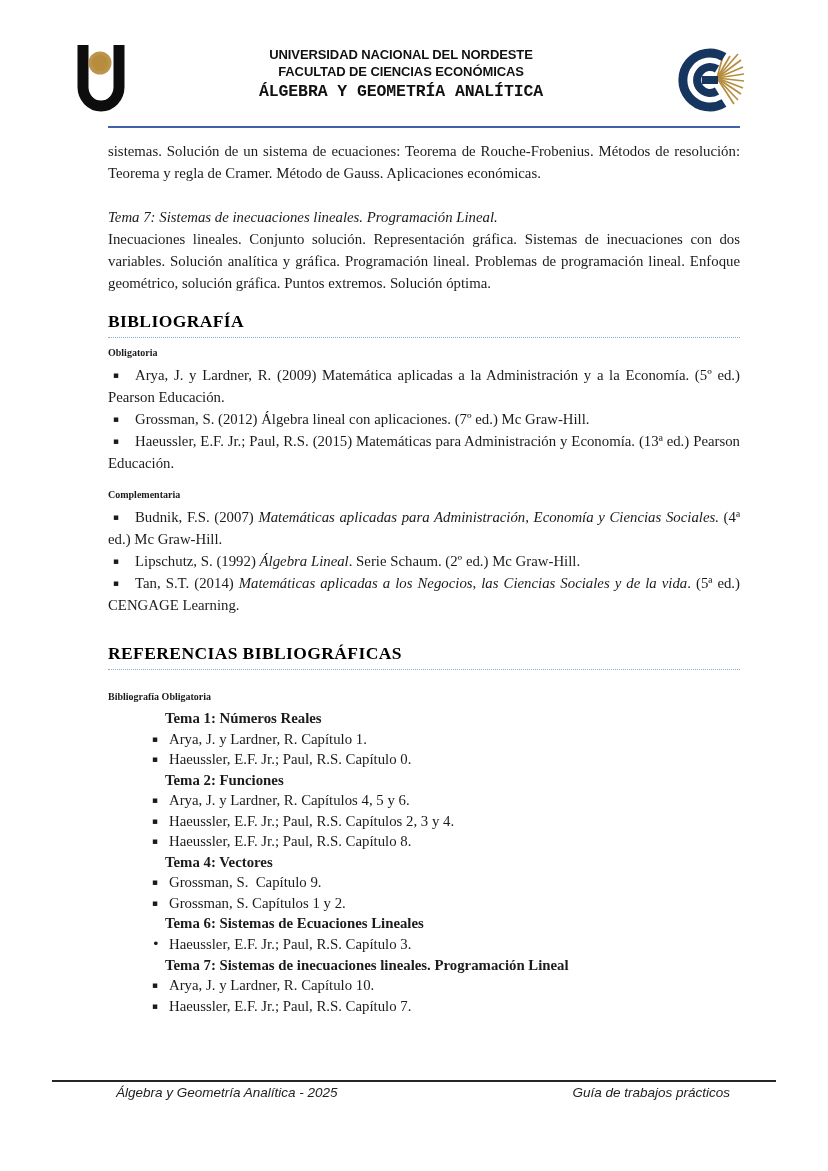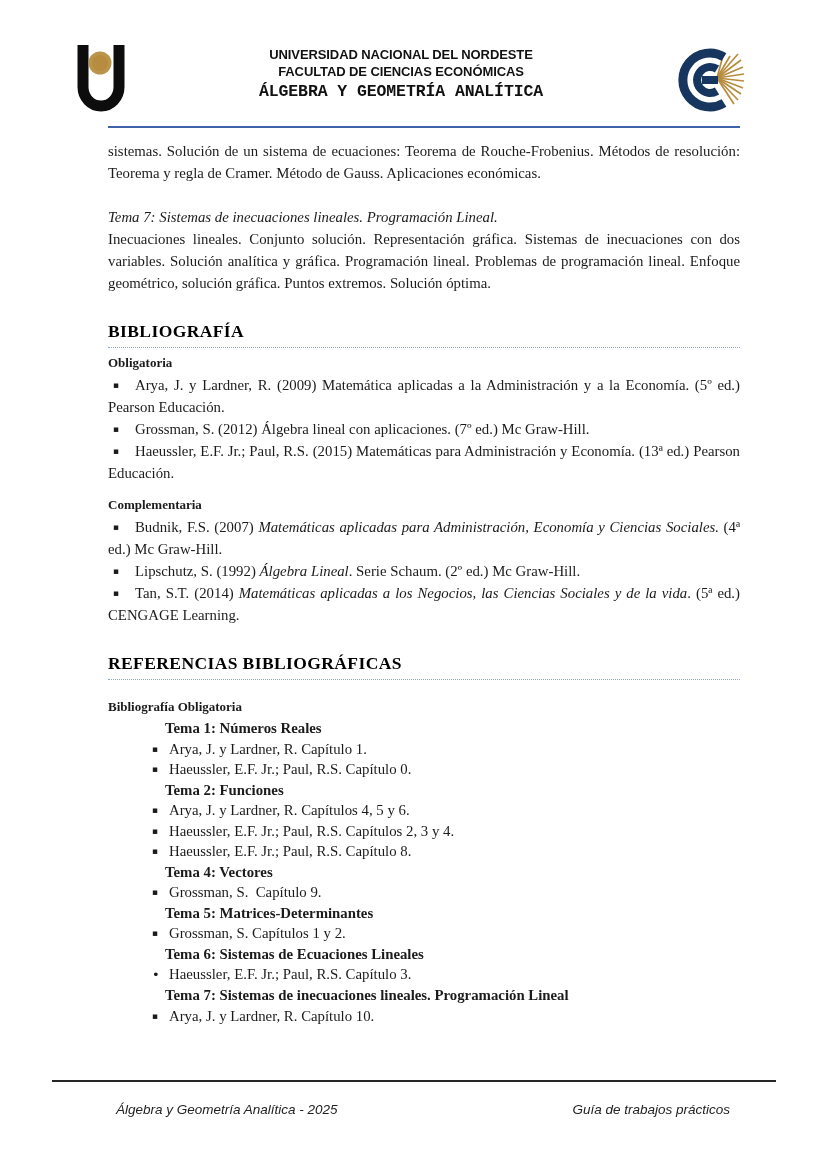--- a/index.html
+++ b/index.html
@@ -35,28 +35,28 @@
   .logo-right{width:72px;height:76px;flex:0 0 auto;}
   .header-rule{
     height:2px;background:var(--header-rule);
     margin:6px 88px 0 108px;
   }
   
   .body-content{padding:12px 88px 0 108px;}
   .doc-text{font-size:14.8px;line-height:22px;color:var(--text);}
   .para{text-align:justify;}
   .tema7-title{margin-top:22px;font-style:italic;}
-  .sec{margin-top:26px;}
+  .sec{margin-top:16px;}
   .sec-ref{margin-top:26px;}
   .sec-title{
     font-size:17.5px;line-height:23px;font-weight:bold;letter-spacing:.4px;
     padding-bottom:4px;border-bottom:1px dotted var(--heading-underline);
     margin-bottom:4px;color:#000;
   }
-  .sub-label{font-weight:bold;font-size:13px;line-height:22px;}
+  .sub-label{font-weight:bold;font-size:10px;line-height:22px;}
   .bib-item{text-align:justify;}
   .bib-item .bullet{
     display:inline-block;width:27px;padding-left:5px;
     font-family:"DejaVu Sans", sans-serif;font-size:9px;vertical-align:2px;
   }
   .gap-sm{height:10px;}
   .ref-block{margin-top:16px;}
   .temas{margin-top:0;}
   .tema-title{
     font-weight:bold;margin-left:57px;
@@ -68,21 +68,21 @@
   .ref-item .bullet{
     display:inline-block;width:17px;
     font-family:"DejaVu Sans", sans-serif;
   }
   .ref-item .bullet.square{font-size:9px;vertical-align:2px;}
   .ref-item .bullet.round{font-size:13px;vertical-align:0.5px;}
   
   .footer{
     position:absolute;left:52px;right:52px;top:1080px;
     border-top:2px solid var(--footer-rule);
-    padding:20px 46px 0 64px;
+    padding:3px 46px 0 64px;
     display:flex;justify-content:space-between;
     font-family:"Liberation Sans", sans-serif;font-style:italic;
     font-size:13.5px;color:#222;
   }
 </style>
 </head>
 <body>
 
 <div class="page">
 
@@ -156,26 +156,26 @@
         <div class="temas">
             <p class="tema-title">Tema 1: Números Reales</p>
             <p class="ref-item"><span class="bullet square">▪</span><span>Arya, J. y Lardner, R. Capítulo 1.</span></p>
             <p class="ref-item"><span class="bullet square">▪</span><span>Haeussler, E.F. Jr.; Paul, R.S. Capítulo 0.</span></p>
             <p class="tema-title">Tema 2: Funciones</p>
             <p class="ref-item"><span class="bullet square">▪</span><span>Arya, J. y Lardner, R. Capítulos 4, 5 y 6.</span></p>
             <p class="ref-item"><span class="bullet square">▪</span><span>Haeussler, E.F. Jr.; Paul, R.S. Capítulos 2, 3 y 4.</span></p>
             <p class="ref-item"><span class="bullet square">▪</span><span>Haeussler, E.F. Jr.; Paul, R.S. Capítulo 8.</span></p>
             <p class="tema-title">Tema 4: Vectores</p>
             <p class="ref-item"><span class="bullet square">▪</span><span>Grossman, S.  Capítulo 9.</span></p>
-            <p class="tema-title">Tema 5: Matrices-Determinantes</p>
             <p class="ref-item"><span class="bullet square">▪</span><span>Grossman, S. Capítulos 1 y 2.</span></p>
             <p class="tema-title">Tema 6: Sistemas de Ecuaciones Lineales</p>
             <p class="ref-item"><span class="bullet round">•</span><span>Haeussler, E.F. Jr.; Paul, R.S. Capítulo 3.</span></p>
             <p class="tema-title">Tema 7: Sistemas de inecuaciones lineales. Programación Lineal</p>
             <p class="ref-item"><span class="bullet square">▪</span><span>Arya, J. y Lardner, R. Capítulo 10.</span></p>
+            <p class="ref-item"><span class="bullet square">▪</span><span>Haeussler, E.F. Jr.; Paul, R.S. Capítulo 7.</span></p>
           </div>
       </div>
     </div>
 
   </div>
 
   <div class="footer">
     <span>Álgebra y Geometría Analítica - 2025</span>
     <span>Guía de trabajos prácticos</span>
   </div>

